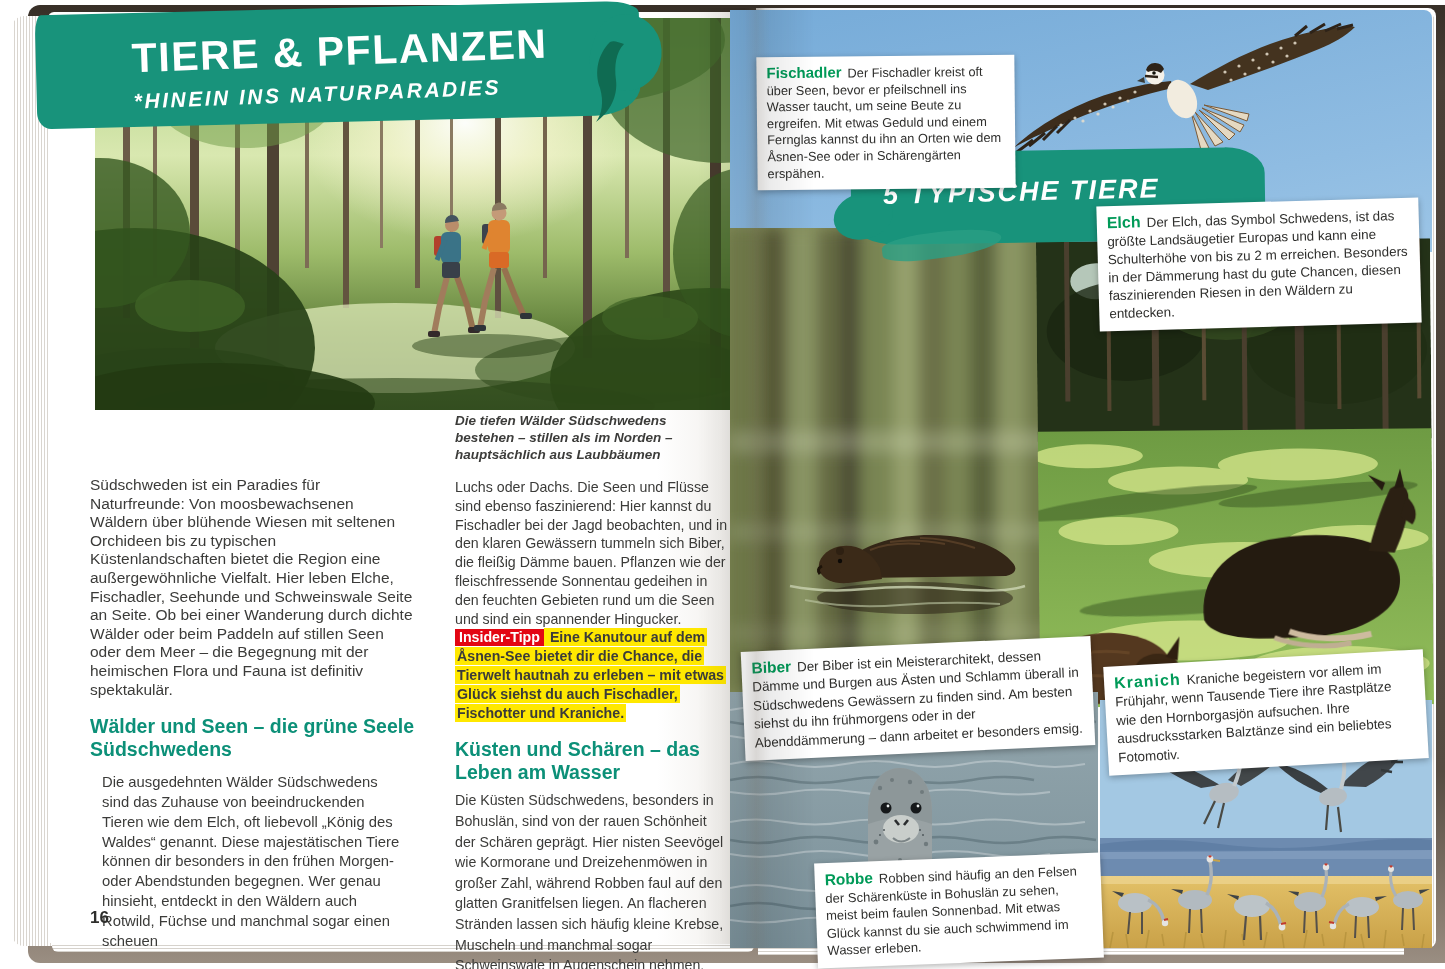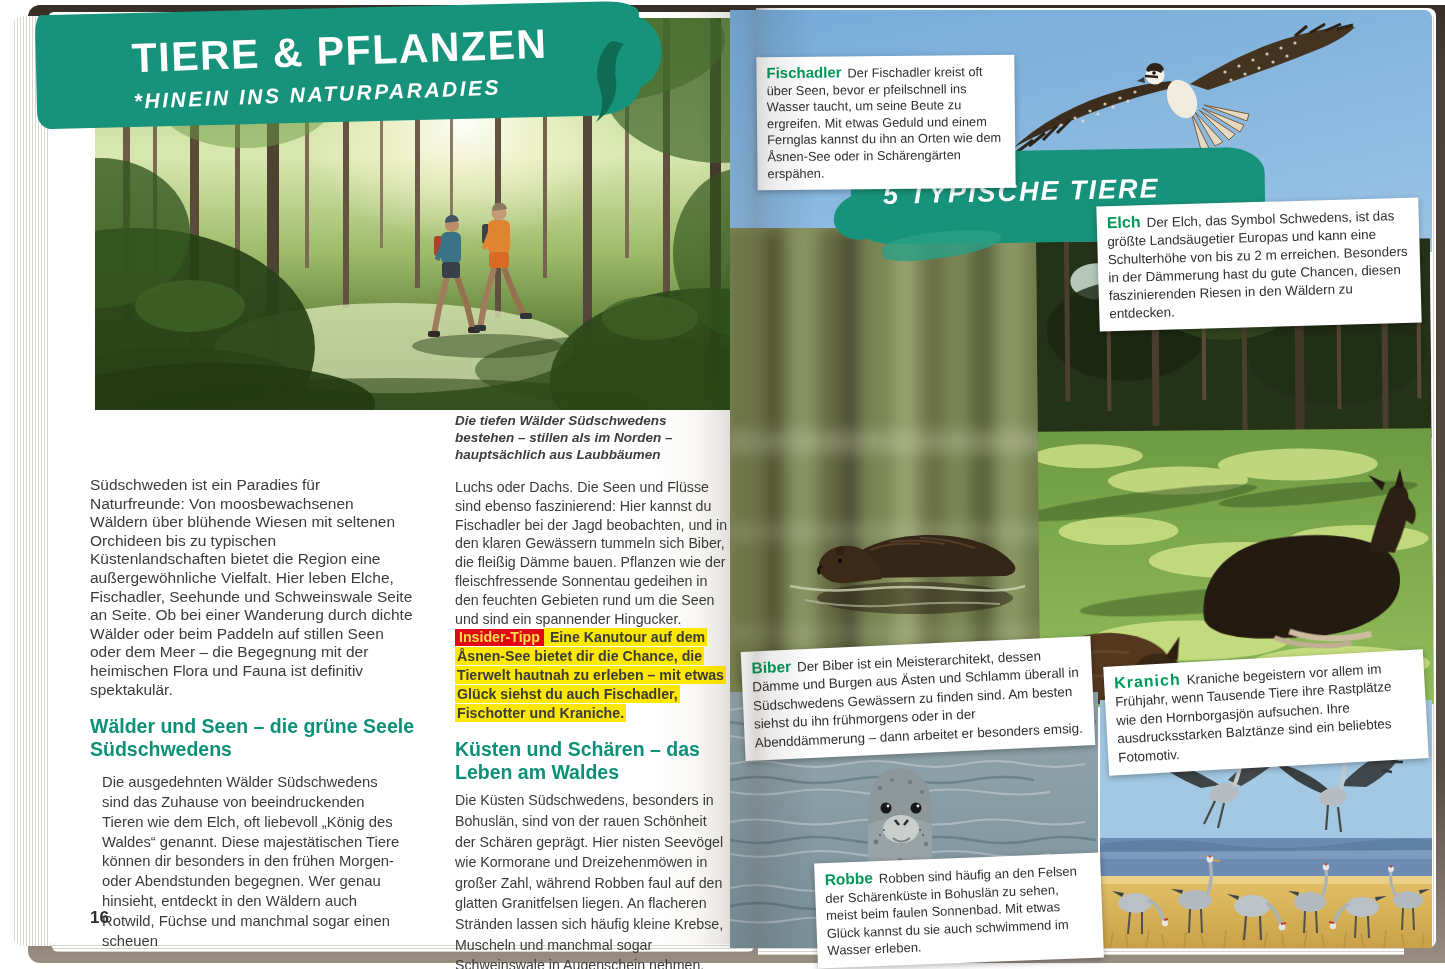--- a/index.html
+++ b/index.html
@@ -45,21 +45,21 @@
          font-style:italic;letter-spacing:2.5px;white-space:nowrap;transform:rotate(-0.8deg);}
   .bird-splash{left:588px;top:38px;z-index:9;}
   .photo-caption{left:455px;top:412px;width:260px;z-index:6;font-style:italic;
          font-size:13.5px;line-height:17px;color:#3c3c3a;font-weight:bold;}
   .col1{left:90px;top:476px;width:324px;z-index:6;color:#3b3b39;}
   .col1 .intro{font-weight:normal;font-size:15.5px;line-height:18.6px;margin:0 0 10px 0;}
   .h-teal{color:#0c9078;font-weight:bold;font-size:19.5px;line-height:23px;margin:16px 0 5px 0;}
   .col1 .body{font-size:14.8px;line-height:19.8px;margin:12px;}
   .col2{left:455px;top:478px;width:274px;z-index:6;color:#3b3b39;}
   .col2 .body{font-size:14.2px;line-height:18.8px;margin:0;}
-  .tip-badge{background:#e30613;color:#fde047;font-weight:bold;padding:0 4px 1px 4px;}
+  .tip-badge{background:#e30613;color:#ffffff;font-weight:bold;padding:0 4px 1px 4px;}
   .tip-hl{background:#ffe800;padding:1px 2px;font-weight:bold;-webkit-box-decoration-break:clone;box-decoration-break:clone;}
   .col2 .h-teal{margin:16px 0 6px 0;}
   .col2 .body2{font-size:14.2px;line-height:20.6px;margin:0;}
   .page-num{left:90px;top:908px;z-index:6;font-weight:bold;font-size:17px;color:#2e2e2c;}
 
   
   .sky-photo{left:730px;top:10px;width:702px;height:242px;z-index:5;
          background:linear-gradient(168deg,#76abd8,#8fbce2 70%,#9cc5e6);border-radius:0 8px 0 0;}
   .osprey{position:absolute;left:265px;top:10px;}
   .banner2{left:851px;top:150px;width:414px;height:92px;z-index:9;background:#18937b;
@@ -199,21 +199,21 @@
   <div class="abs photo-caption">Die tiefen Wälder Südschwedens bestehen – stillen als im Norden – hauptsächlich aus Laubbäumen</div>
 
   <div class="abs col1">
     <p class="intro">Südschweden ist ein Paradies für Naturfreunde: Von moosbewachsenen Wäldern über blühende Wiesen mit seltenen Orchideen bis zu typischen Küstenlandschaften bietet die Region eine außergewöhnliche Vielfalt. Hier leben Elche, Fischadler, Seehunde und Schweinswale Seite an Seite. Ob bei einer Wanderung durch dichte Wälder oder beim Paddeln auf stillen Seen oder dem Meer – die Begegnung mit der heimischen Flora und Fauna ist definitiv spektakulär.</p>
     <p class="h-teal">Wälder und Seen – die grüne Seele Südschwedens</p>
     <p class="body">Die ausgedehnten Wälder Südschwedens sind das Zuhause von beeindruckenden Tieren wie dem Elch, oft liebevoll „König des Waldes“ genannt. Diese majestätischen Tiere können dir besonders in den frühen Morgen- oder Abendstunden begegnen. Wer genau hinsieht, entdeckt in den Wäldern auch Rotwild, Füchse und manchmal sogar einen scheuen</p>
   </div>
 
   <div class="abs col2">
     <p class="body"><span>Luchs oder Dachs. Die Seen und Flüsse sind ebenso faszinierend: Hier kannst du Fischadler bei der Jagd beobachten, und in den klaren Gewässern tummeln sich Biber, die fleißig Dämme bauen. Pflanzen wie der fleischfressende Sonnentau gedeihen in den feuchten Gebieten rund um die Seen und sind ein spannender Hingucker. </span><span class="tip-badge">Insider-Tipp</span><span class="tip-hl"> Eine Kanutour auf dem Åsnen-See bietet dir die Chance, die Tierwelt hautnah zu erleben – mit etwas Glück siehst du auch Fischadler, Fischotter und Kraniche.</span></p>
-    <p class="h-teal">Küsten und Schären – das Leben am Waldes</p>
+    <p class="h-teal">Küsten und Schären – das Leben am Wasser</p>
     <p class="body2">Die Küsten Südschwedens, besonders in Bohuslän, sind von der rauen Schönheit der Schären geprägt. Hier nisten Seevögel wie Kormorane und Dreizehenmöwen in großer Zahl, während Robben faul auf den glatten Granitfelsen liegen. An flacheren Stränden lassen sich häufig kleine Krebse, Muscheln und manchmal sogar Schweinswale in Augenschein nehmen. Die Pflanzenwelt entlang der Küste ist robust:</p>
   </div>
 
   <div class="abs page-num">16</div>
 
   <div class="abs sky-photo">
     <svg class="osprey" width="380" height="145" viewBox="0 0 380 145">
 
       <path d="M195,64 C225,46 262,26 300,16 C322,10 344,6 360,7 C350,17 338,23 324,29 C290,43 250,57 213,70 Z" fill="#44331f"></path>
       <path d="M300,16 L312,6 M315,13 L330,4 M330,11 L346,4 M342,9 L358,5" stroke="#2e2318" stroke-width="3" fill="none"></path>

